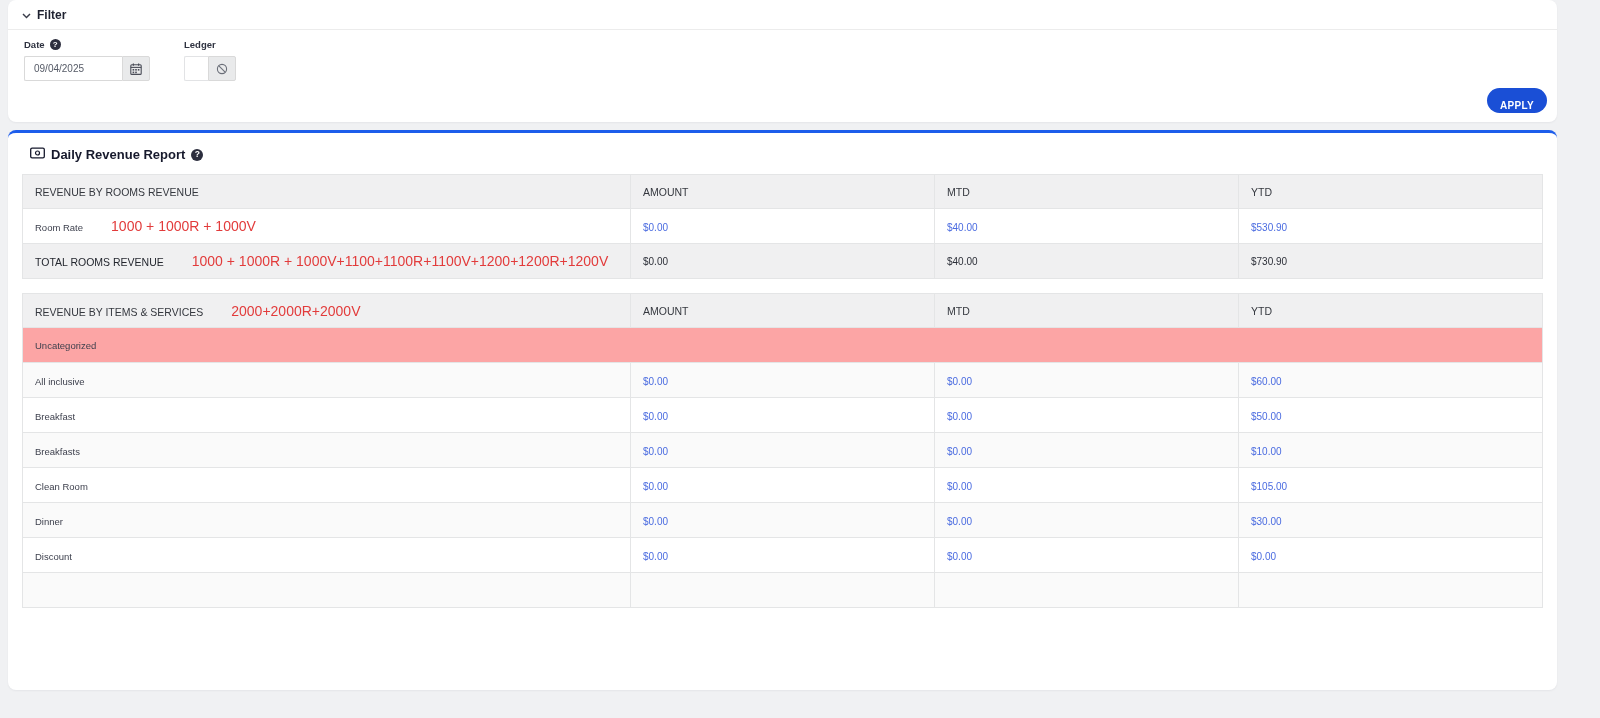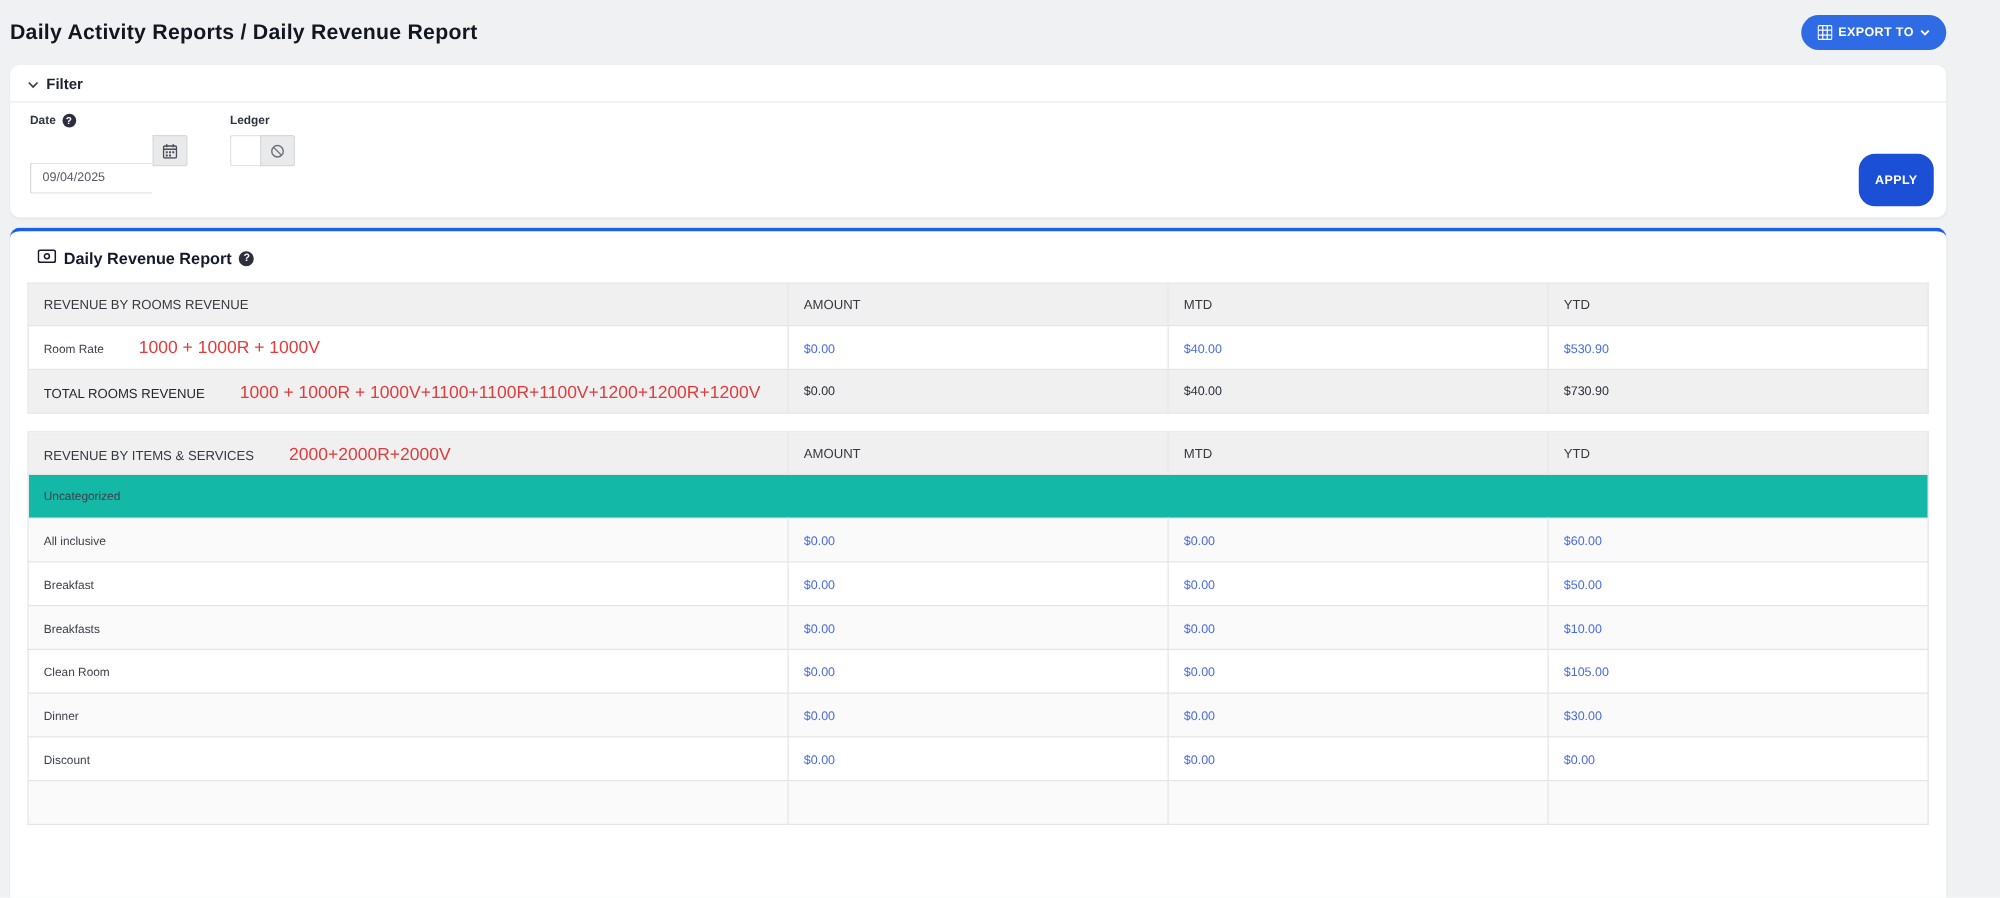--- a/index.html
+++ b/index.html
@@ -30,88 +30,68 @@
   .filter-head {
     display:flex; align-items:flex-end; gap:6px;
     padding:8px 14px 7px; border-bottom:1px solid #ececec;
     font-size:12px; font-weight:700; color:#1e2130;
   }
   .filter-body { padding:9px 16px 0; display:flex; gap:34px; }
   .field-label { display:flex; align-items:center; gap:5px; font-size:9.5px; font-weight:700; color:#2e3240; margin-bottom:6px; }
   .input-group { display:flex; }
   .date-input {
     width:98px; height:25px; border:1px solid #d9d9d9; border-right:none;
-    border-radius:2px 0 0 2px; padding:0 9px; font-family:inherit; font-size:10px; color:#555a66; outline:none;margin-top:22px;
+    border-radius:2px 0 0 2px; padding:0 9px; font-family:inherit; font-size:10px; color:#555a66; outline:none;
   }
   .input-addon {
     width:28px; height:25px; background:#e9eaeb; border:1px solid #d9d9d9;
     display:flex; align-items:center; justify-content:center; border-radius:0 2px 2px 0;
   }
   .ledger-input {
     width:24px; height:25px; border:1px solid #e2e3e5; border-right:none;
     border-radius:2px 0 0 2px; padding:0 5px; font-family:inherit; font-size:10px; outline:none;
   }
   .help-dot {
     width:11px; height:11px; border-radius:50%; background:#2c2e3e; color:#fff;
     font-size:8px; font-weight:700; display:inline-flex; align-items:center; justify-content:center; line-height:1;
   }
   .apply-btn {
     position:absolute; right:10px; bottom:9px;
     background:#1a4fd6; color:#fff; border:none; cursor:pointer;
-    height:42px; padding:12px 13px; border-radius:13px;
+    height:25px; padding:12px 13px; border-radius:13px;
     font-family:inherit; font-size:10px; font-weight:700; letter-spacing:.3px;
   }
 
   
   .main-card { margin-top:8px; border-top:3px solid #1d5deb; border-radius:8px; padding:0 14px 14px; min-height:560px; }
   .report-title { display:flex; align-items:center; gap:6px; padding:14px 8px 12px; font-size:13px; font-weight:700; color:#16192c; }
   .report-title .help-dot { width:12px; height:12px; font-size:8.5px; }
 
   table { width:100%; border-collapse:collapse; table-layout:fixed; }
   .tbl2 { margin-top:14px; }
   th, td { border:1px solid #e4e5e6; }
   thead th {
     background:#f0f0f1; height:34px; text-align:left; padding:0 12px;
     font-size:10.5px; font-weight:400; color:#35383f; white-space:nowrap; overflow:hidden;
   }
   tbody td, tfoot td { height:35px; padding:0 12px; white-space:nowrap; overflow:hidden; }
   tbody tr:nth-child(even) { background:#fafafa; }
   .row-label { font-size:9.5px; color:#3c3f4c; }
-  .group-row td { background:#14b8a6; font-size:9.5px; color:#3c3f4c; }
+  .group-row td { background:#fca5a5; font-size:9.5px; color:#3c3f4c; }
   .value-link { font-size:10px; color:#4a6be0; cursor:pointer; }
   tfoot td { background:#f0f0f1; font-size:10.5px; color:#24272f; }
   .total-value { font-size:10px; color:#2c2f38; }
   .annotation { color:#e23b3b; font-size:14px; margin-left:28px; font-weight:400; }
   th .annotation { font-weight:400; }
 </style>
 </head>
 <body>
 
 <div class="wrapper">
 
-  <div class="topbar">
-    <div class="page-title">Daily Activity Reports / Daily Revenue Report</div>
-    <button class="export-btn">
-      <span>
-        <svg width="12" height="12" viewBox="0 0 12 12">
-            <rect x="0.5" y="0.5" width="11" height="11" rx="1" fill="none" stroke="#fff"></rect>
-            <line x1="0.5" y1="4" x2="11.5" y2="4" stroke="#fff"></line>
-            <line x1="0.5" y1="8" x2="11.5" y2="8" stroke="#fff"></line>
-            <line x1="4.2" y1="0.5" x2="4.2" y2="11.5" stroke="#fff"></line>
-            <line x1="7.8" y1="0.5" x2="7.8" y2="11.5" stroke="#fff"></line>
-          </svg>
-      </span>
-      <span>EXPORT TO</span>
-      <span>
-        <svg width="8" height="6" viewBox="0 0 8 6">
-            <polyline points="1,1.5 4,4.5 7,1.5" fill="none" stroke="#fff" stroke-width="1.6"></polyline>
-          </svg>
-      </span>
-    </button>
-  </div>
 
   <div class="card filter-card">
     <div class="filter-head">
       <span>
         <svg width="9" height="6" viewBox="0 0 9 6">
             <polyline points="1,1 4.5,4.6 8,1" fill="none" stroke="#3a3d4a" stroke-width="1.4"></polyline>
           </svg>
       </span>
       <span>Filter</span>
     </div>

